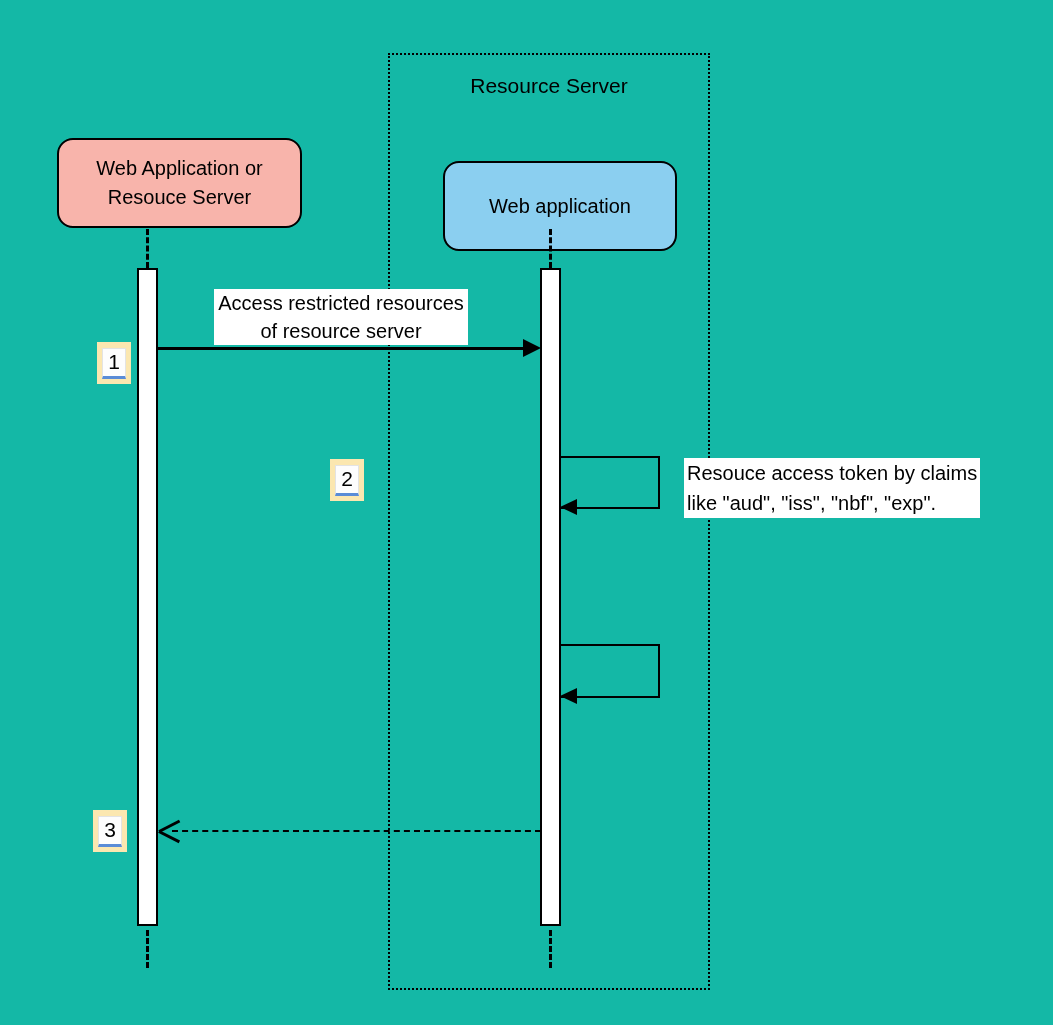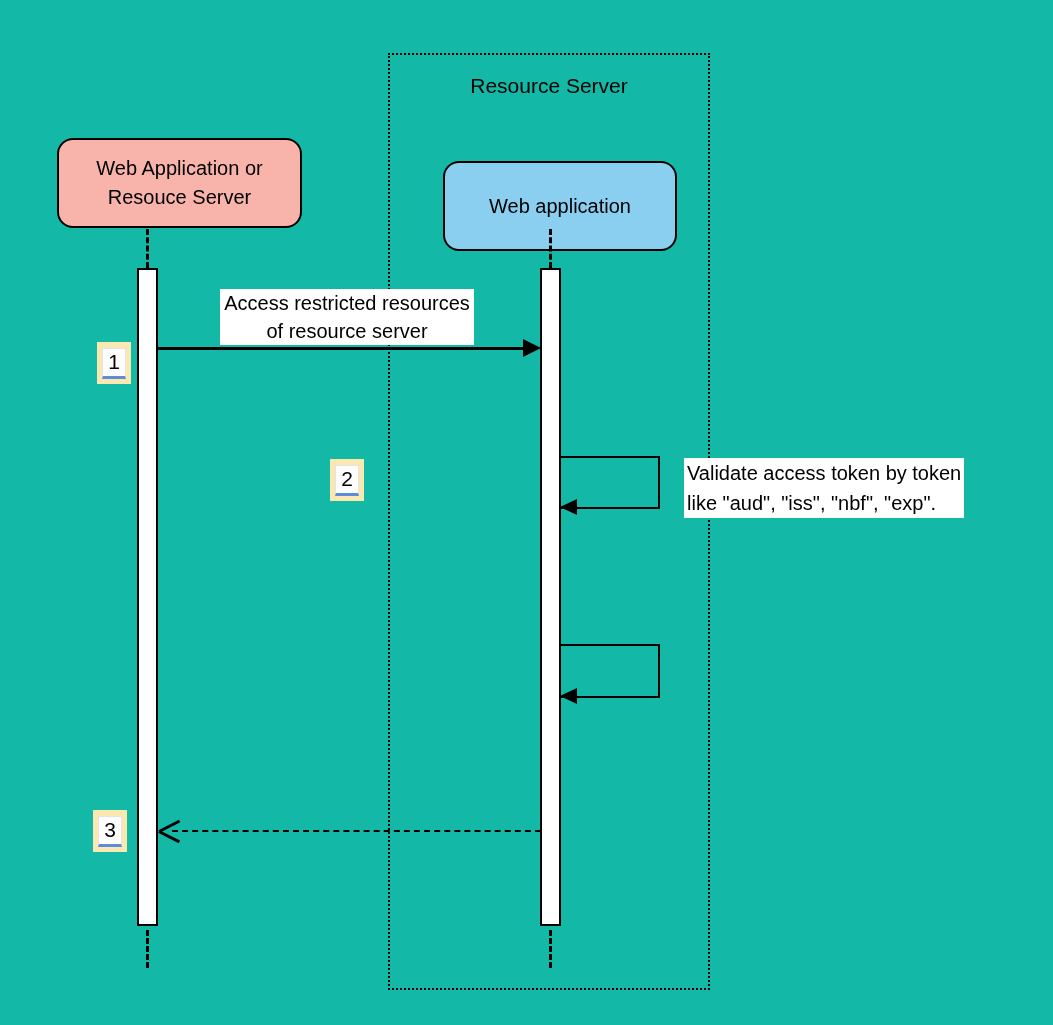--- a/index.html
+++ b/index.html
@@ -89,36 +89,36 @@
 
   <div class="vdash" style="left:146px;top:229px;height:39px"></div>
   <div class="vdash" style="left:549px;top:229px;height:39px"></div>
 
   <div class="act-bar" style="left:137px"></div>
   <div class="act-bar" style="left:540px"></div>
 
   <div class="vdash" style="left:146px;top:930px;height:38px"></div>
   <div class="vdash" style="left:549px;top:930px;height:38px"></div>
 
-  <div class="msg-label" style="left:158px;top:289px;width:378px">
+  <div class="msg-label" style="left:152px;top:289px;width:378px">
     <span>Access restricted resources
 of resource server</span>
   </div>
   <div class="msg-line" style="left:158px;top:347px;width:368px"></div>
   <div class="arrow-right" style="left:523px;top:339px"></div>
   <div class="badge" style="left: 97px; top: 342px; background-color: rgb(251, 231, 176);">
     <span class="badge-num">1</span>
   </div>
 
   <div class="badge" style="left: 330px; top: 459px; background-color: rgb(251, 231, 176);">
     <span class="badge-num">2</span>
   </div>
   <div class="self-loop" style="top:456px;height:53px"></div>
   <div class="arrow-left" style="left:560px;top:499px"></div>
-  <div class="note-label" style="left:684px;top:458px;line-height:30px">Validate access token by token
+  <div class="note-label" style="left:684px;top:458px;line-height:30px">Resouce access token by claims
 like "aud", "iss", "nbf", "exp".</div>
 
   <div class="self-loop" style="top:644px;height:54px"></div>
   <div class="arrow-left" style="left:560px;top:688px"></div>
 
   <div class="dash-line" style="left:172px;top:830px;width:369px"></div>
   <div class="open-arrow-line" style="left:159px;top:830px;transform:rotate(-27deg)"></div>
   <div class="open-arrow-line" style="left:159px;top:830px;transform:rotate(27deg)"></div>
   <div class="badge" style="left: 93px; top: 810px; background-color: rgb(251, 231, 176);">
     <span class="badge-num">3</span>

